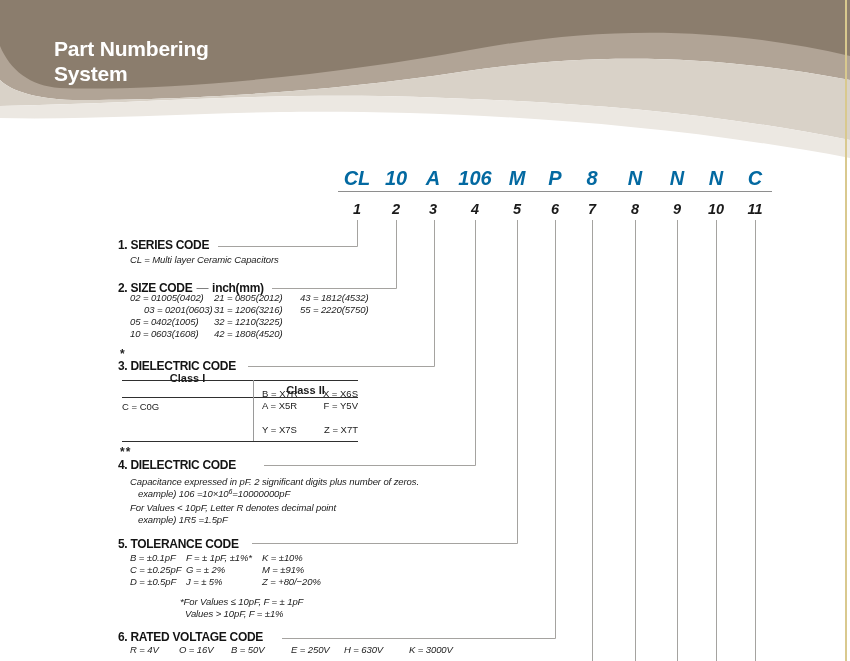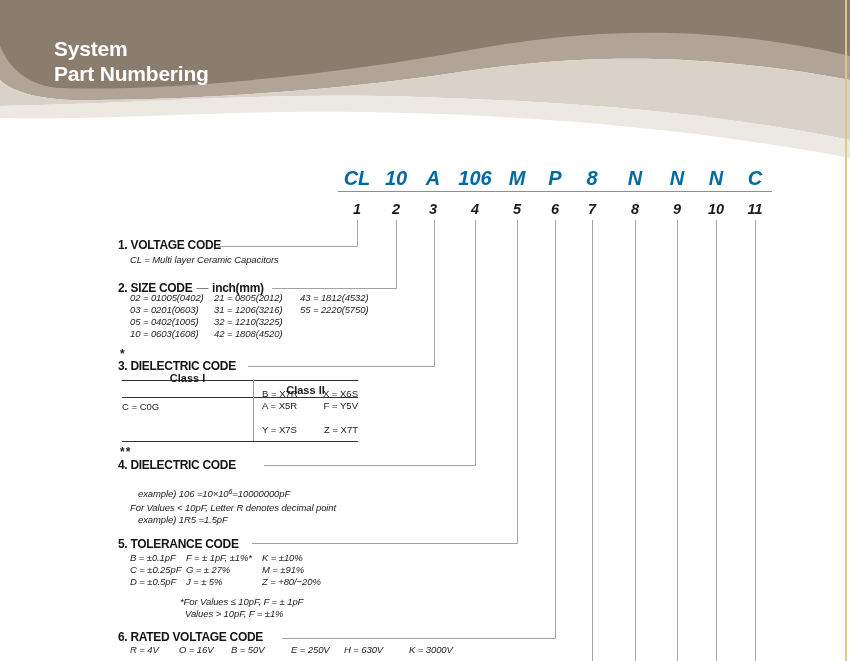--- a/index.html
+++ b/index.html
@@ -47,22 +47,22 @@
 <div id="page">
 
   <svg id="header-svg" width="850" height="165" viewBox="0 0 850 165">
     <path fill="#b1a496" d="M0,0 H850 V80 C700,52 580,54 460,72 C330,92 180,100 80,100 C40,100 12,92 0,80 Z"></path>
     <path fill="#8b7d6d" d="M0,0 H850 V56 C720,26 600,26 470,50 C340,74 170,92 60,88 C30,86 10,70 0,46 Z"></path>
     <path fill="#d9d2c8" d="M0,80 C12,92 40,100 80,100 C180,100 330,92 460,72 C580,54 700,52 850,80 L850,140 C700,110 550,100 380,96 C240,94 120,104 0,106 Z"></path>
     <path fill="#ece8e2" d="M0,106 C120,104 240,94 380,96 C550,100 700,110 850,140 L850,158 C640,118 420,110 280,112 C180,114 80,120 0,118 Z"></path>
   </svg>
 
   <div class="title">
+    <div>Part Numbering</div>
     <div>System</div>
-    <div>Part Numbering</div>
   </div>
 
   <div class="gold-edge"></div>
 
   <div>
     <span class="pn-code" style="left:357px">CL</span>
     <span class="pn-code" style="left:396px">10</span>
     <span class="pn-code" style="left:433px">A</span>
     <span class="pn-code" style="left:475px">106</span>
     <span class="pn-code" style="left:517px">M</span>
@@ -98,32 +98,32 @@
     <path d="M517.5,220 V543.5 H252"></path>
     <path d="M555.5,220 V638.5 H282"></path>
     <path d="M592.5,220 V661"></path>
     <path d="M635.5,220 V661"></path>
     <path d="M677.5,220 V661"></path>
     <path d="M716.5,220 V661"></path>
     <path d="M755.5,220 V661"></path>
   </svg>
 
   <div class="sec-h" style="left:118px;top:238px">
-    <span class="sec-num">1.</span><span>VOLTAGE CODE</span>
+    <span class="sec-num">1.</span><span>SERIES CODE</span>
   </div>
   <div class="bodytxt" style="left:130px;top:254px">CL = Multi layer Ceramic Capacitors</div>
 
   <div class="sec-h" style="left:118px;top:281px">
     <span class="sec-num">2.</span><span>SIZE CODE</span><span class="unit-dash">—</span><span>inch</span><span class="unit-paren">(mm)</span>
   </div>
   <div>
     <span class="bodytxt" style="left:130px;top:292px">02 = 01005(0402)</span>
     <span class="bodytxt" style="left:214px;top:292px">21 = 0805(2012)</span>
     <span class="bodytxt" style="left:300px;top:292px">43 = 1812(4532)</span>
-    <span class="bodytxt" style="left:130px;top:304px">03 = 0201(0603)</span>
+    <span class="bodytxt" style="left:144px;top:304px">03 = 0201(0603)</span>
     <span class="bodytxt" style="left:214px;top:304px">31 = 1206(3216)</span>
     <span class="bodytxt" style="left:300px;top:304px">55 = 2220(5750)</span>
     <span class="bodytxt" style="left:130px;top:316px">05 = 0402(1005)</span>
     <span class="bodytxt" style="left:214px;top:316px">32 = 1210(3225)</span>
     <span class="bodytxt" style="left:130px;top:328px">10 = 0603(1608)</span>
     <span class="bodytxt" style="left:214px;top:328px">42 = 1808(4520)</span>
   </div>
 
   <div class="stars" style="left:120px;top:347px">*</div>
   <div class="sec-h" style="left:118px;top:359px">
@@ -148,35 +148,36 @@
       <span>Y = X7S</span>
       <span>Z = X7T</span>
     </div>
     <div class="tbl-line" style="left:122px;top:441px;width:236px"></div>
   </div>
 
   <div class="stars" style="left:120px;top:445px">**</div>
   <div class="sec-h" style="left:118px;top:458px">
     <span class="sec-num">4.</span><span>DIELECTRIC CODE</span>
   </div>
+  <div class="bodytxt" style="left:130px;top:476px">Capacitance expressed in pF. 2 significant digits plus number of zeros.</div>
   <div class="bodytxt" style="left:138px;top:488px">
     <span>example) 106 =10×10</span><span class="sup">6</span><span>=10000000pF</span>
   </div>
   <div class="bodytxt" style="left:130px;top:502px">For Values &lt; 10pF, Letter R denotes decimal point</div>
   <div class="bodytxt" style="left:138px;top:514px">example) 1R5 =1.5pF</div>
 
   <div class="sec-h" style="left:118px;top:537px">
     <span class="sec-num">5.</span><span>TOLERANCE CODE</span>
   </div>
   <div>
     <span class="bodytxt" style="left:130px;top:552px">B = ±0.1pF</span>
     <span class="bodytxt" style="left:186px;top:552px">F = ± 1pF, ±1%*</span>
     <span class="bodytxt" style="left:262px;top:552px">K = ±10%</span>
     <span class="bodytxt" style="left:130px;top:564px">C = ±0.25pF</span>
-    <span class="bodytxt" style="left:186px;top:564px">G = ± 27%</span>
+    <span class="bodytxt" style="left:186px;top:564px">G = ± 2%</span>
     <span class="bodytxt" style="left:262px;top:564px">M = ±91%</span>
     <span class="bodytxt" style="left:130px;top:576px">D = ±0.5pF</span>
     <span class="bodytxt" style="left:186px;top:576px">J = ± 5%</span>
     <span class="bodytxt" style="left:262px;top:576px">Z = +80/−20%</span>
   </div>
   <div class="bodytxt" style="left:180px;top:596px">*For Values ≤ 10pF, F = ± 1pF</div>
   <div class="bodytxt" style="left:185px;top:608px">Values &gt; 10pF, F = ±1%</div>
 
   <div class="sec-h" style="left:118px;top:630px">
     <span class="sec-num">6.</span><span>RATED VOLTAGE CODE</span>

